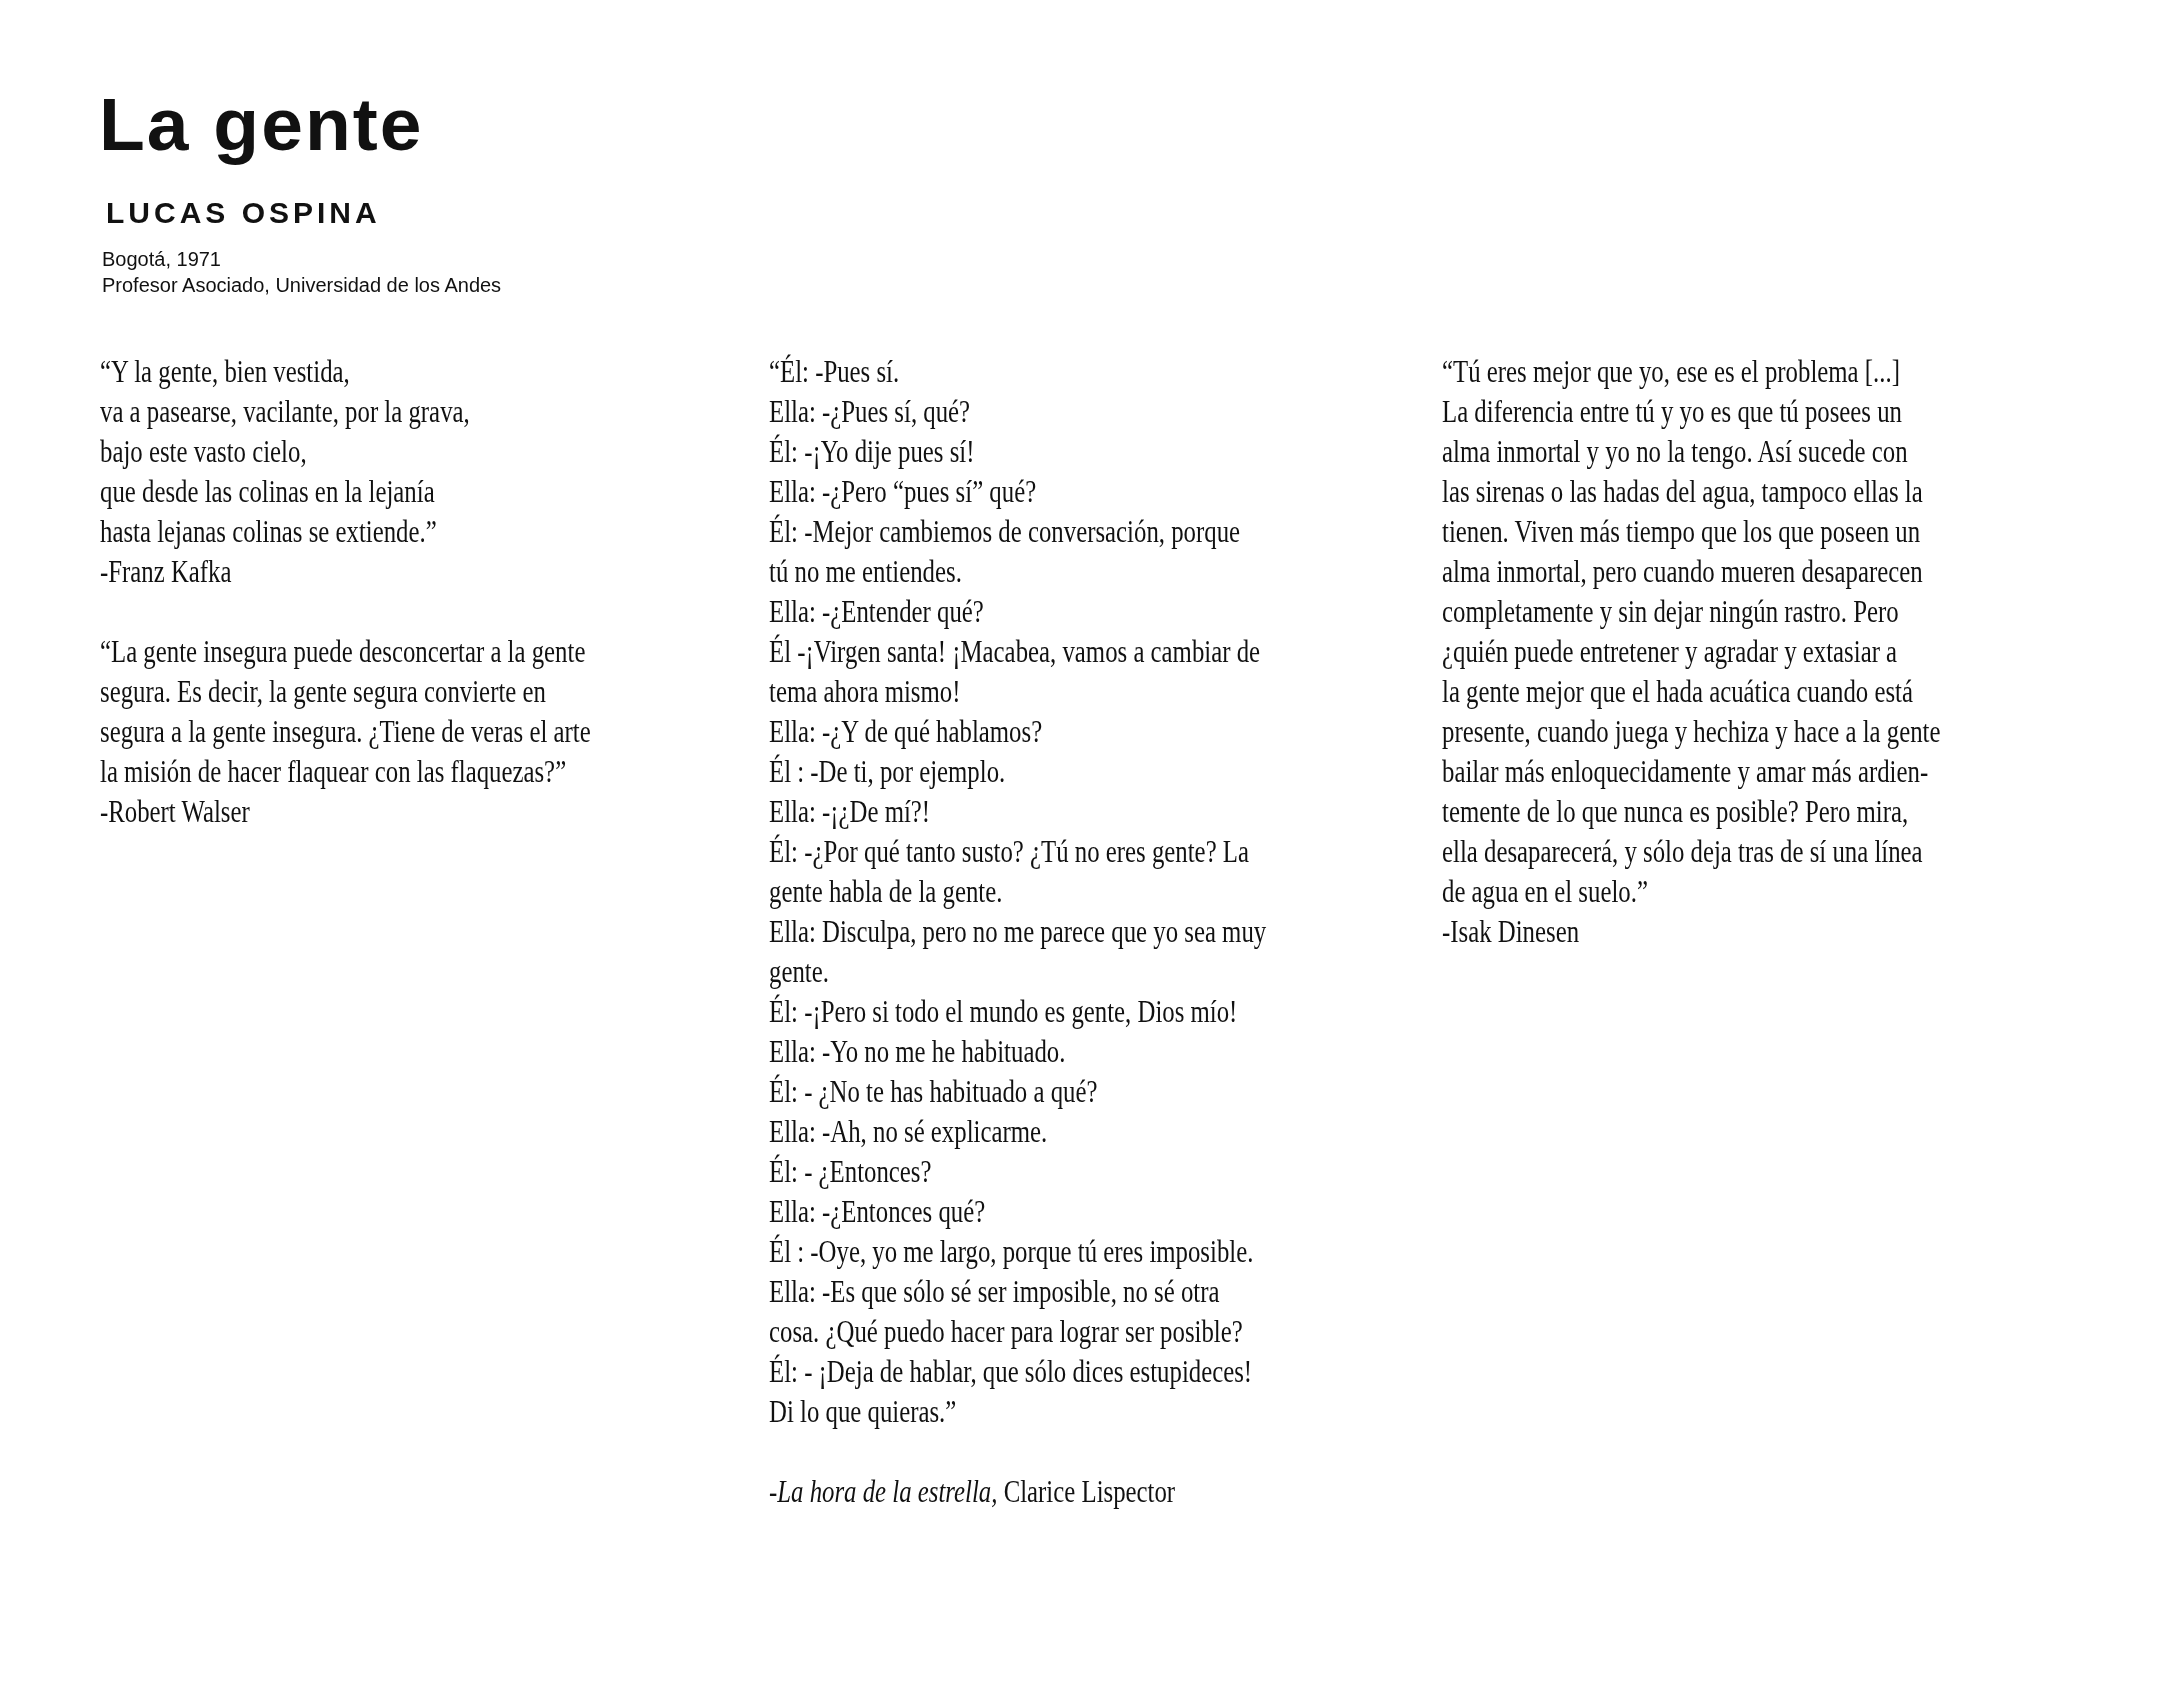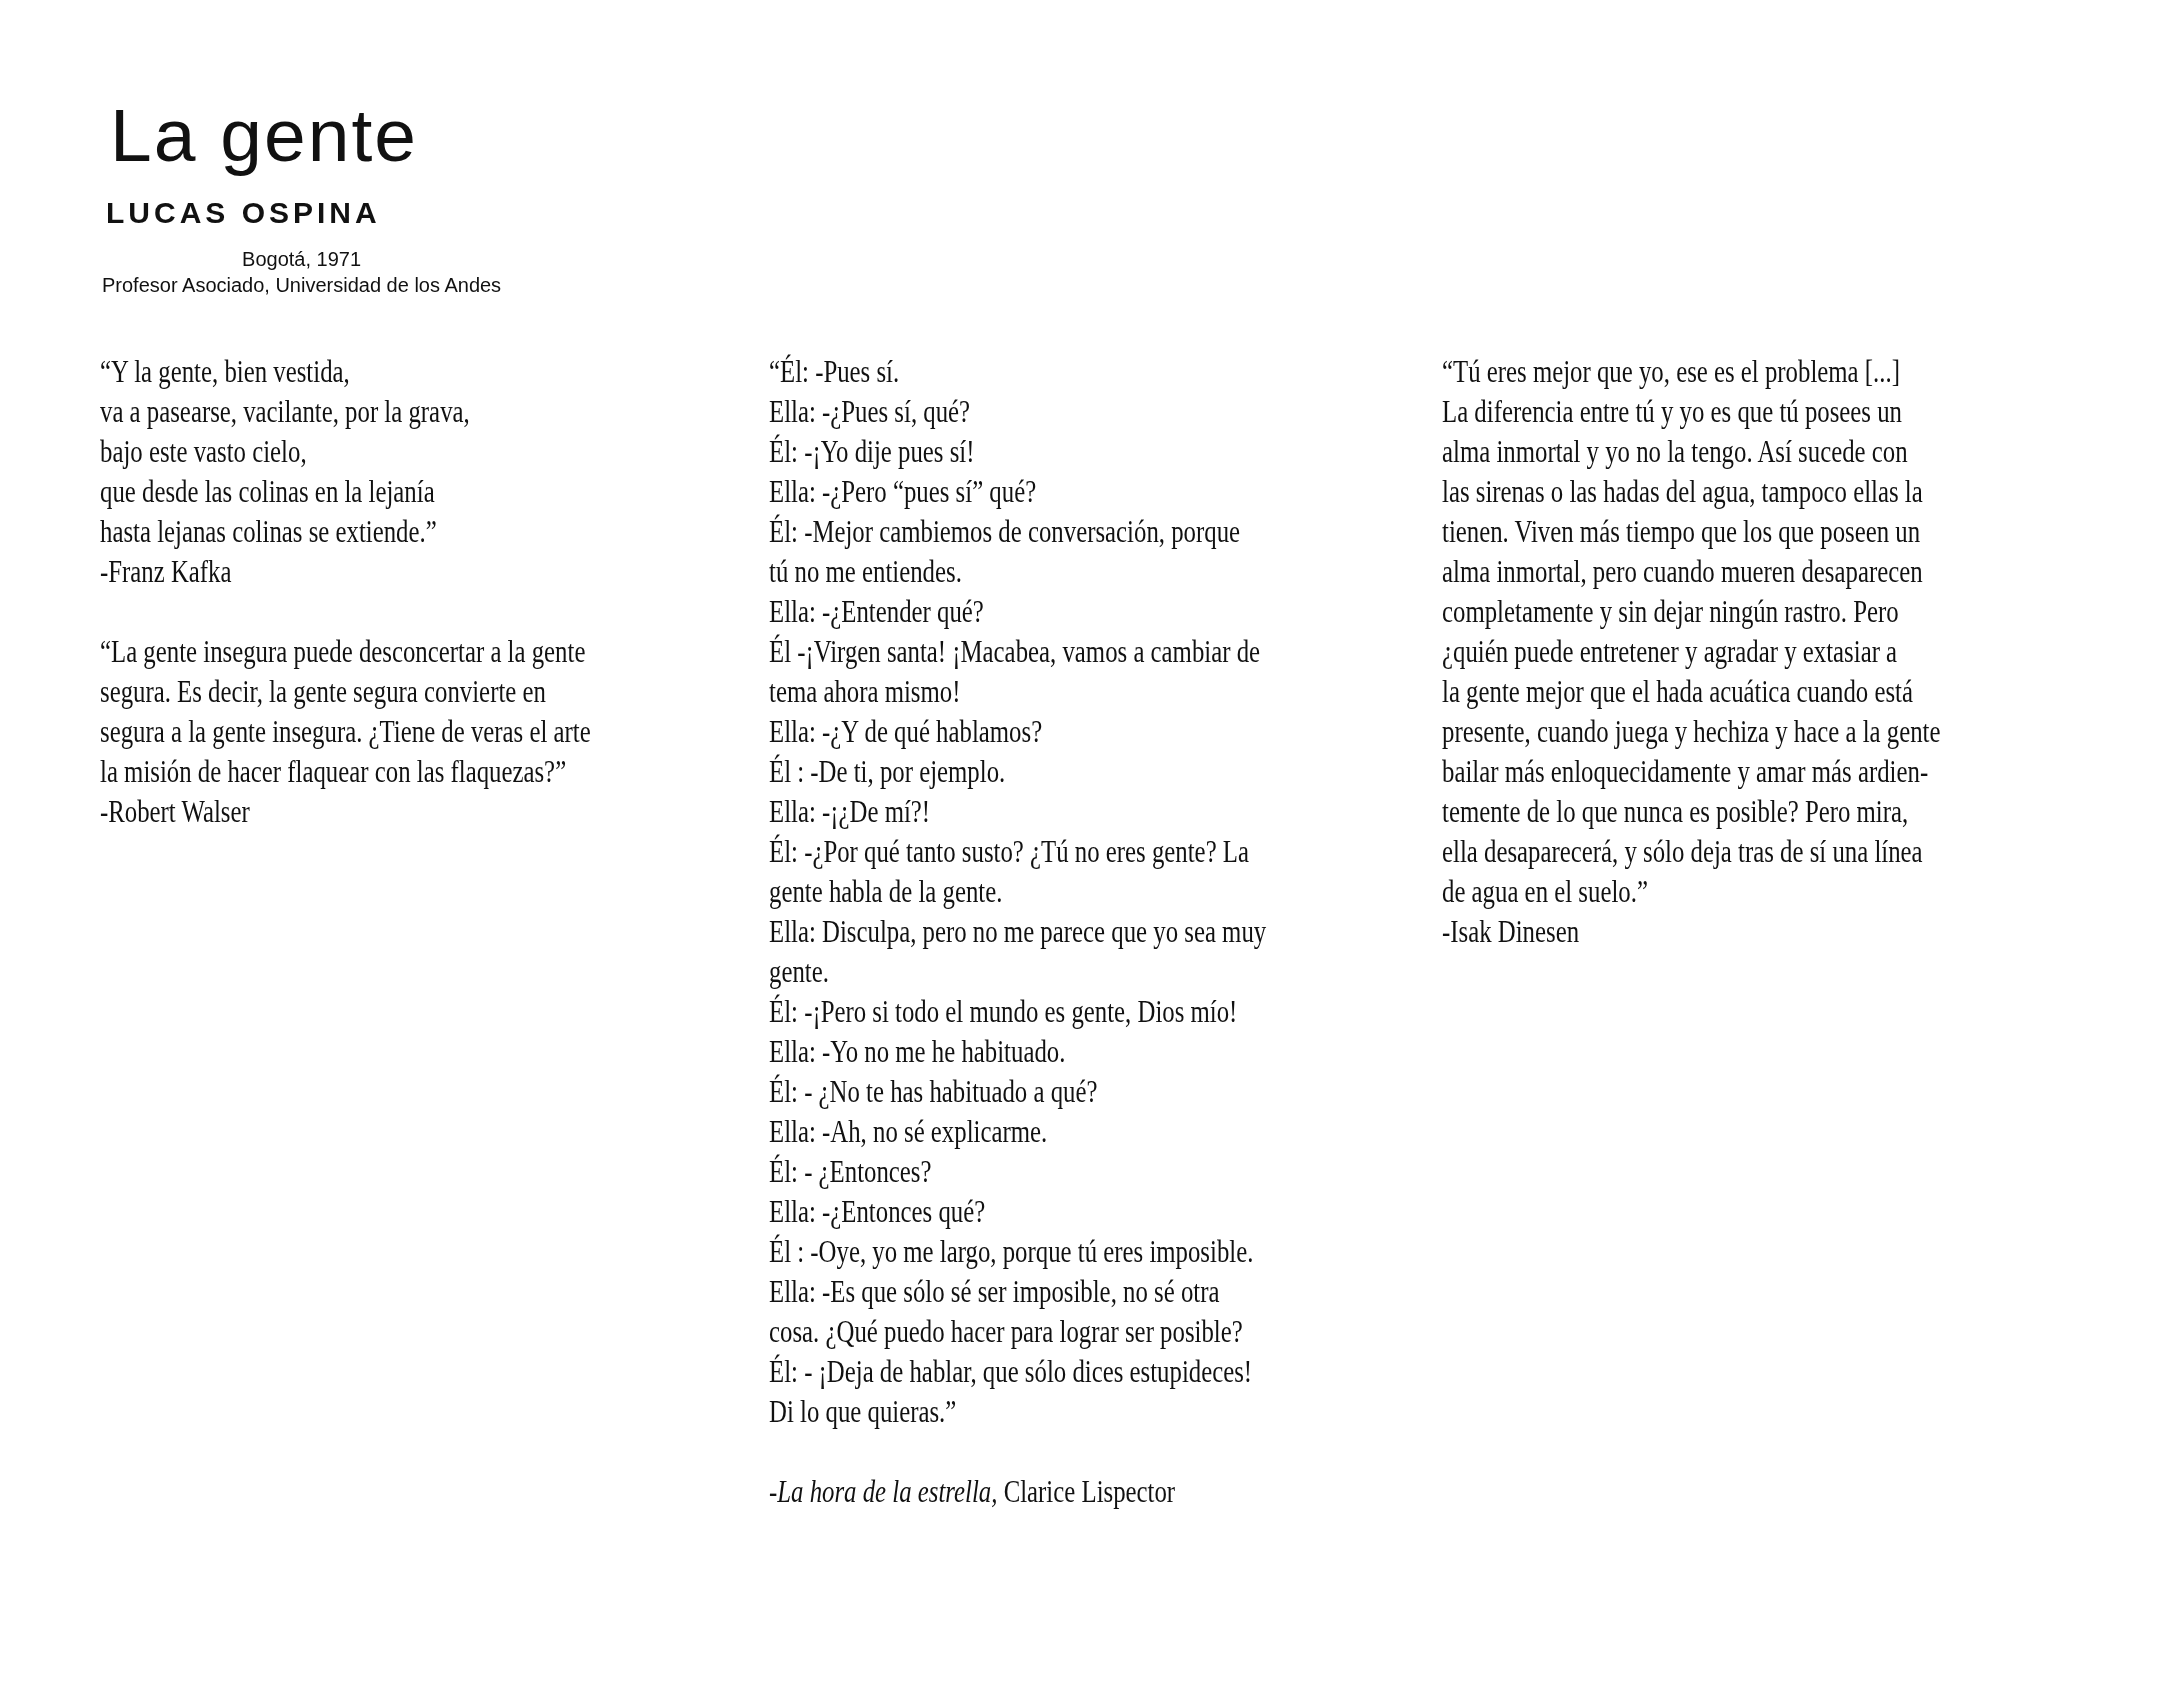--- a/index.html
+++ b/index.html
@@ -2,30 +2,30 @@
 <html><head>
 <meta charset="utf-8">
 <style>
   html, body { margin: 0; padding: 0; background: #ffffff; }
   body { width: 2178px; height: 1683px; position: relative; overflow: hidden; color: #111111; }
   .sans { font-family: "Liberation Sans", "DejaVu Sans", sans-serif; }
   .serif { font-family: "Liberation Serif", "DejaVu Serif", serif; }
 
   #title {
     position: absolute; left: 99px; top: 87px;
-    font-size: 75px; font-weight: 400; letter-spacing: 2px; line-height: 1;
-    margin: 11px;
+    font-size: 75px; font-weight: 700; letter-spacing: 2px; line-height: 1;
+    margin: 0;
   }
   #author {
     position: absolute; left: 102px; top: 194px;
     font-size: 30px; font-weight: 700; letter-spacing: 4px; line-height: 1;
     margin: 4px;
   }
   #bio { position: absolute; left: 102px; top: 246px; font-size: 20px; line-height: 26px; }
-  #bio div { white-space: nowrap; text-align: center; }
+  #bio div { white-space: nowrap; }
 
   .col {
     position: absolute; top: 352px;
     font-size: 31px; line-height: 40px;
     transform: scaleX(0.8); transform-origin: left top;
     white-space: nowrap;
   }
   #col1 { left: 100px; }
   #col2 { left: 769px; }
   #col3 { left: 1442px; }

